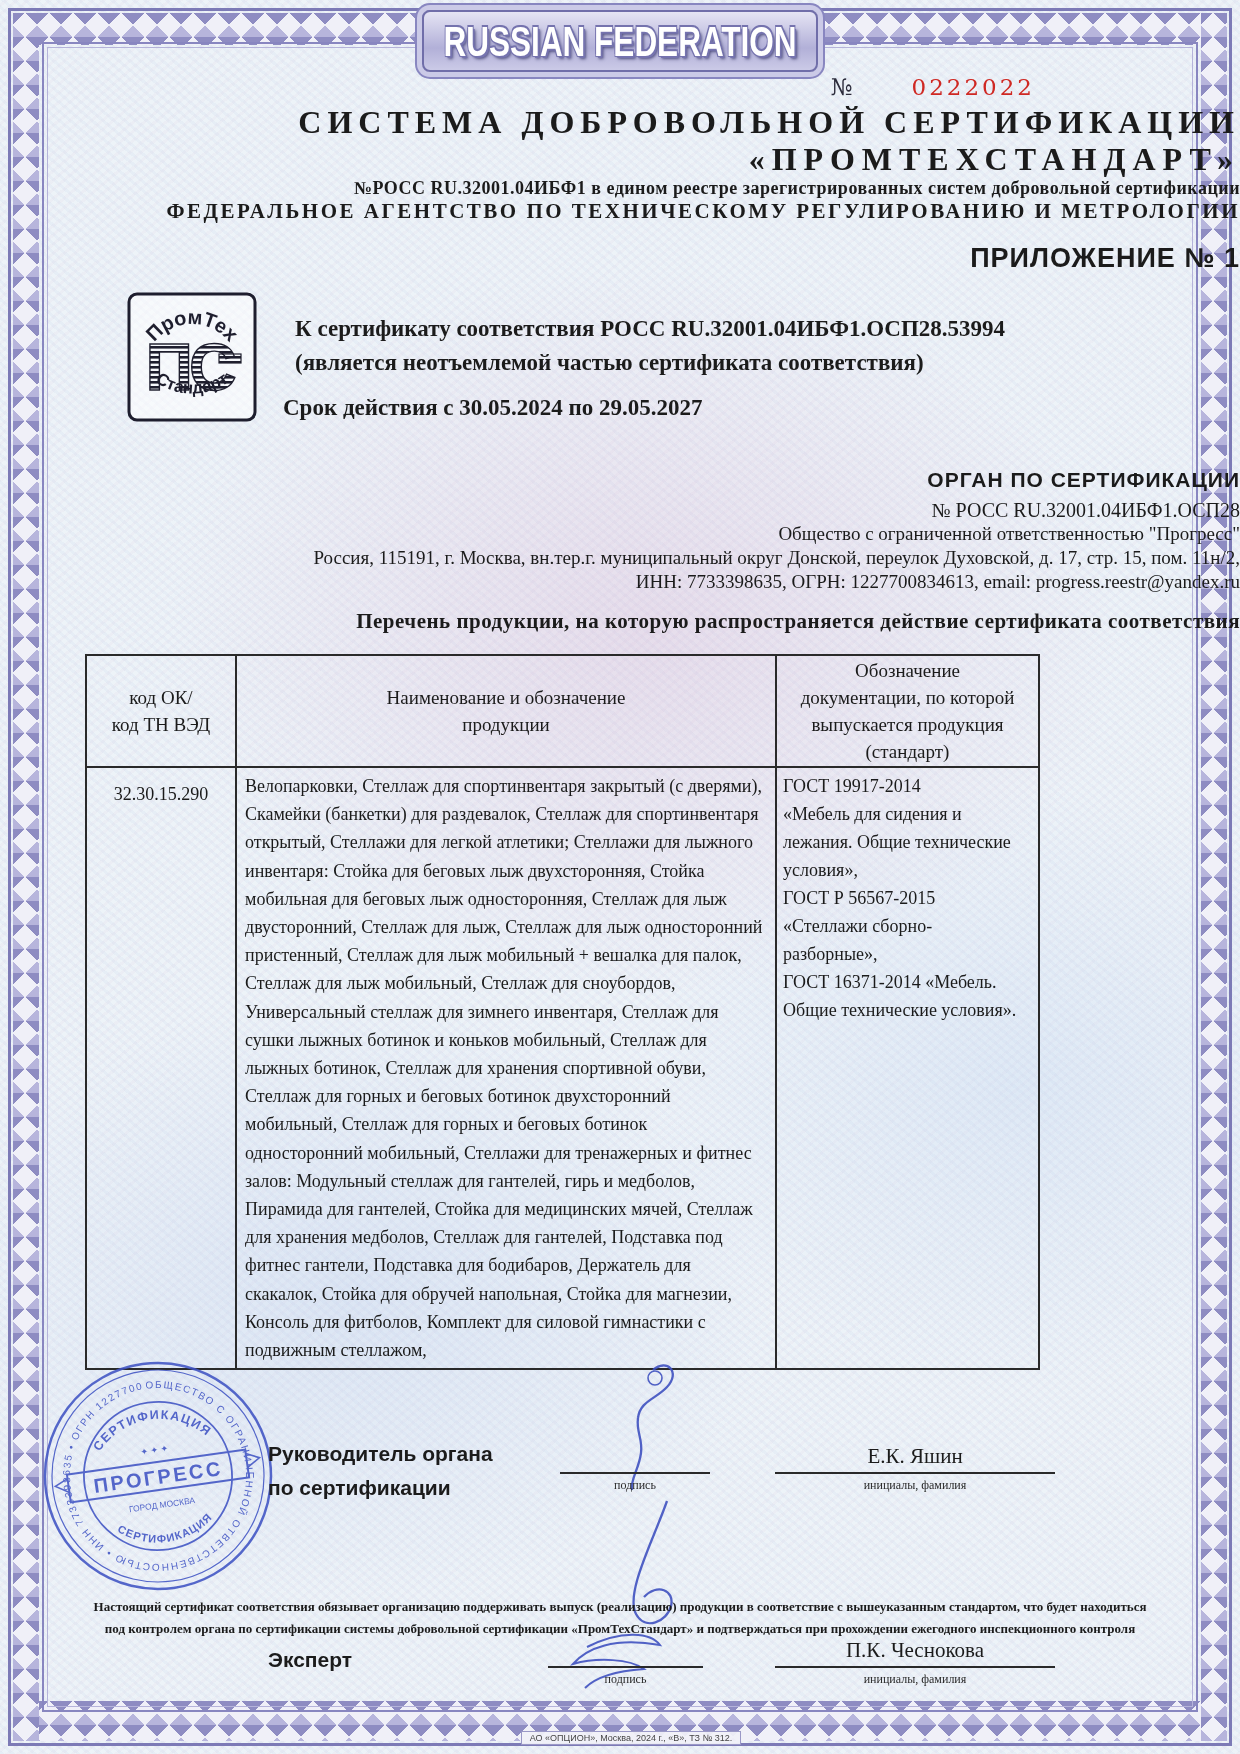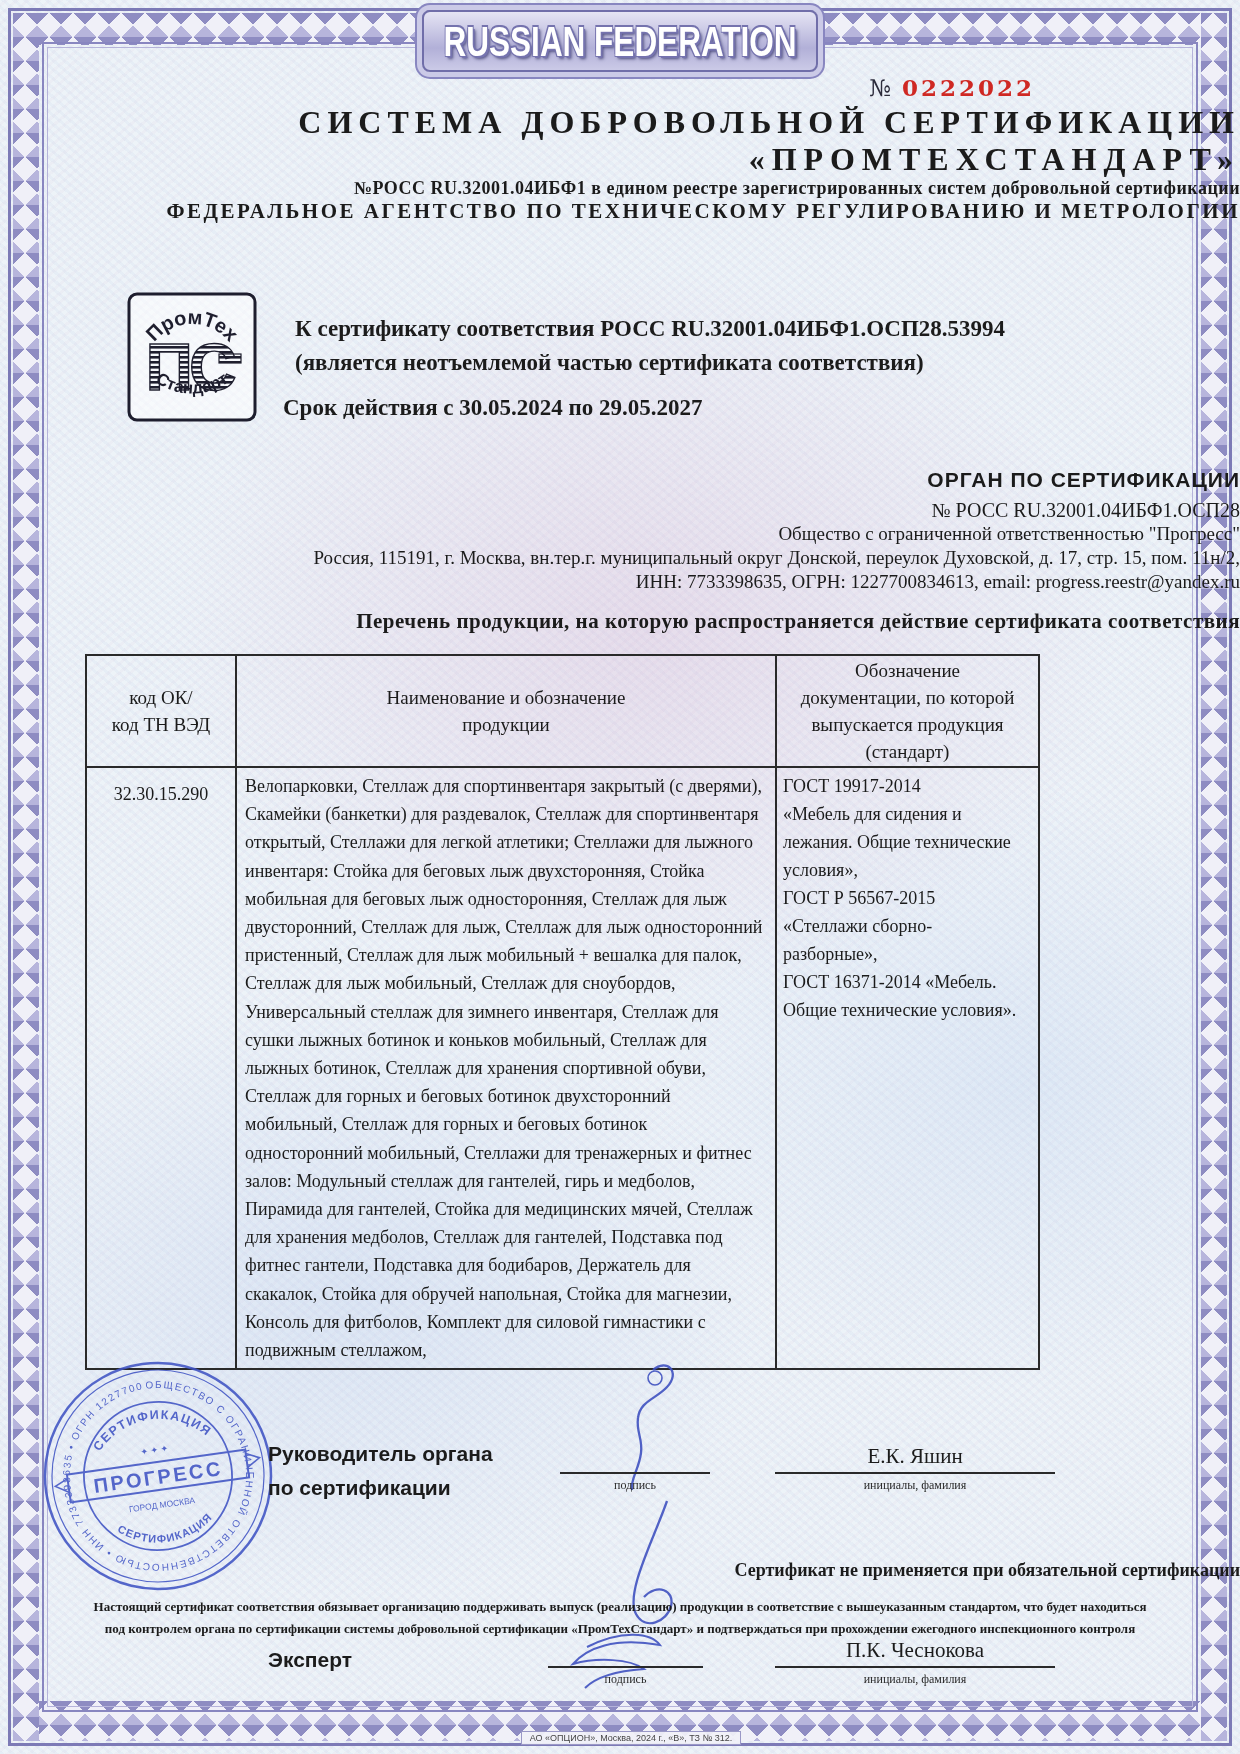--- a/index.html
+++ b/index.html
@@ -35,21 +35,21 @@
     width:392px;height:58px;background:linear-gradient(180deg,#e5e4f4,#b2b0d8 62%,#cbcae7);
     border:2px solid #706ea9;border-radius:8px;
     box-shadow:0 0 0 5px #cbcae7, 0 0 0 7px #8886c0;
     display:flex;align-items:center;justify-content:center;z-index:6;}
   .banner-text{font-family:"Liberation Sans",sans-serif;font-weight:bold;font-size:35px;
     color:#fff;transform:scale(0.9,1.22);white-space:nowrap;letter-spacing:0;
     text-shadow:2px 2px 0 #7573ae,-1px -1px 0 #7573ae,1px -1px 0 #7573ae,-1px 1px 0 #7573ae,3px 3px 3px rgba(55,55,105,.85);}
 
   .doc-no{position:absolute;top:74px;right:205px;font-family:"DejaVu Serif",serif;
     font-size:23px;letter-spacing:2px;color:#2b2b3b;}
-  .doc-no .red{color:#cf2823;font-weight:700;letter-spacing:3px;}
+  .doc-no .red{color:#cf2823;font-weight:400;letter-spacing:3px;margin-left:48px;}
 
   .ctr{left:0;right:0;text-align:right;}
   .title1{top:104px;font-size:32px;font-weight:bold;letter-spacing:6px;}
   .title2{top:141px;font-size:32px;font-weight:bold;letter-spacing:7px;padding-left:15px;}
   .reg-line{top:178px;font-size:18px;font-weight:bold;letter-spacing:0.5px;}
   .agency-line{top:199px;font-size:21px;font-weight:bold;letter-spacing:2.5px;}
   .appendix{top:243px;font-family:"Liberation Sans",sans-serif;font-size:27px;font-weight:bold;letter-spacing:1px;}
 
   .logo{position:absolute;left:125px;top:290px;width:134px;height:134px;}
 
@@ -113,20 +113,21 @@
 
   <div class="doc-no">
     <span>№</span>
     <span class="red">0222022</span>
   </div>
 
   <div class="abs ctr title1">СИСТЕМА ДОБРОВОЛЬНОЙ СЕРТИФИКАЦИИ</div>
   <div class="abs ctr title2">«ПРОМТЕХСТАНДАРТ»</div>
   <div class="abs ctr reg-line">№РОСС RU.32001.04ИБФ1 в едином реестре зарегистрированных систем добровольной сертификации</div>
   <div class="abs ctr agency-line">ФЕДЕРАЛЬНОЕ АГЕНТСТВО ПО ТЕХНИЧЕСКОМУ РЕГУЛИРОВАНИЮ И МЕТРОЛОГИИ</div>
+  <div class="abs ctr appendix">ПРИЛОЖЕНИЕ № 1</div>
 
   <svg class="logo" viewBox="0 0 134 134">
     <defs>
       <path id="logoArcTop" d="M 26 58 A 47 47 0 0 1 108 58"></path>
       <path id="logoArcBot" d="M 20 82 A 58 52 0 0 0 114 82"></path>
       <pattern id="stripes" width="5" height="5" patternUnits="userSpaceOnUse">
         <rect y="1" width="5" height="2.6" fill="#1e1e2e"></rect>
       </pattern>
     </defs>
     <rect x="4" y="4" width="126" height="126" rx="8" fill="rgba(255,255,255,0.55)" stroke="#1e1e2e" stroke-width="3"></rect>
@@ -231,20 +232,19 @@
   <svg class="sig-svg" style="left:545px;top:1495px;" width="175" height="205" viewBox="0 0 175 205">
     <path d="M122 6 c-14 40 -42 92 -31 113 c9 17 31 8 35 -8 c4 -16 -14 -23 -27 -9" fill="none" stroke="#3f51c0" stroke-width="2.3" opacity="0.9"></path>
     <path d="M42 152 c36 -18 64 -14 73 -2 c-46 -8 -73 3 -87 19 c25 -7 57 -5 71 5 c-30 2 -49 9 -59 19" fill="none" stroke="#3f51c0" stroke-width="2" opacity="0.9"></path>
   </svg>
   <div class="sig-line" style="left:548px;top:1666px;width:155px;"></div>
   <div class="sig-caption" style="left:548px;top:1672px;width:155px;">подпись</div>
   <div class="sig-name" style="left:775px;top:1638px;width:280px;">П.К. Чеснокова</div>
   <div class="sig-line" style="left:775px;top:1666px;width:280px;"></div>
   <div class="sig-caption" style="left:775px;top:1672px;width:280px;">инициалы, фамилия</div>
 
-  <div class="abs ctr note-line" style="top:1560px;">Сертификат не применяется при обязательной сертификации</div>
   <div class="fine-print">Настоящий сертификат соответствия обязывает организацию поддерживать выпуск (реализацию) продукции в соответствие с вышеуказанным стандартом, что будет находиться под контролем органа по сертификации системы добровольной сертификации «ПромТехСтандарт» и подтверждаться при прохождении ежегодного инспекционного контроля</div>
 
   <div class="footer-print">
     <span>АО «ОПЦИОН», Москва, 2024 г., «В», ТЗ № 312.</span>
   </div>
 
 </div>
 
 </body></html>

